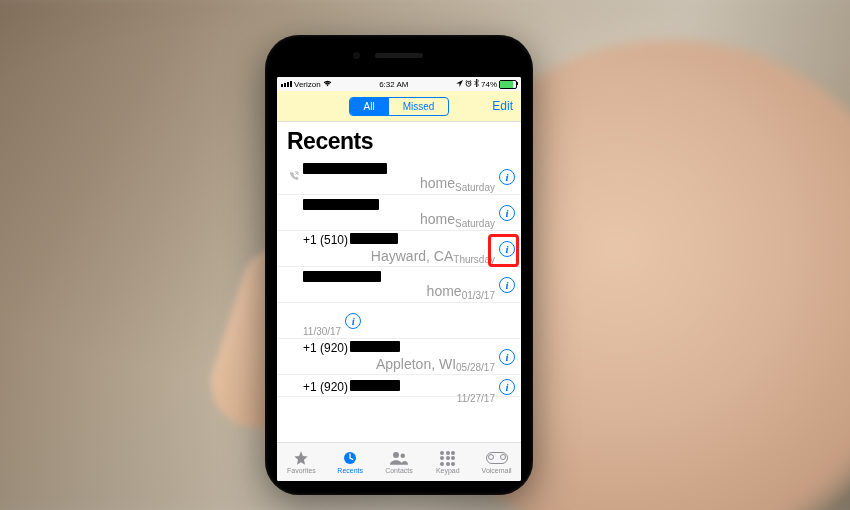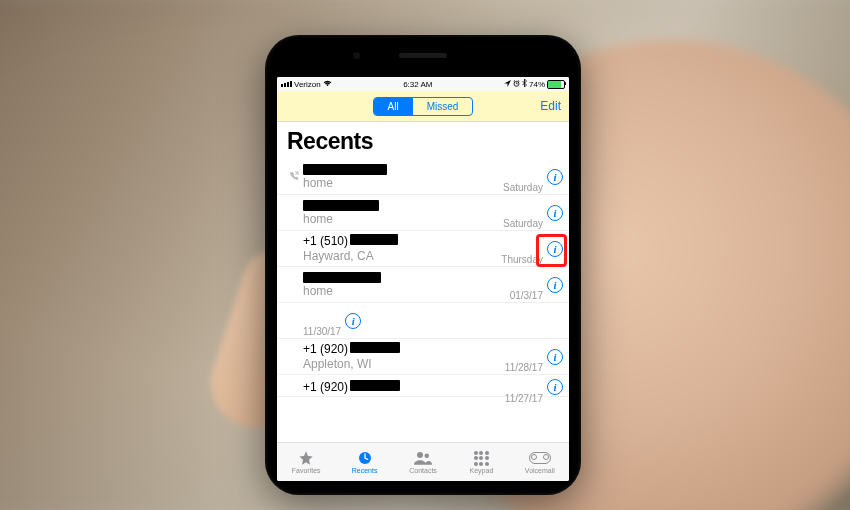--- a/index.html
+++ b/index.html
@@ -1,20 +1,20 @@
 <!DOCTYPE html>
 <html><head>
 <meta charset="utf-8">
 <style>
   html,body{margin:0;padding:0;width:850px;height:510px;overflow:hidden;font-family:-apple-system,Helvetica,Arial,sans-serif;}
   .bg{position:absolute;inset:0;background:linear-gradient(120deg,#7e6b58 0%,#9c8a75 20%,#c8bca8 45%,#d9cfbf 60%,#b4a790 80%,#8a7c68 100%);filter:blur(14px);transform:scale(1.1);}
   .vignette{position:absolute;inset:0;background:radial-gradient(ellipse at 30% 40%,rgba(0,0,0,0) 40%,rgba(0,0,0,.15) 100%);}
   .hand{position:absolute;right:-80px;top:40px;width:520px;height:520px;background:radial-gradient(circle at 40% 40%,#e8c6aa 0%,#d9b397 40%,#c59d81 70%,rgba(197,157,129,0) 78%);border-radius:50%;filter:blur(6px);}
   .thumb{position:absolute;left:225px;top:250px;width:90px;height:180px;background:linear-gradient(100deg,#e6c3a5,#d2a988);border-radius:60px 60px 80px 80px;transform:rotate(18deg);filter:blur(3px);}
-  .phone{position:absolute;left:265px;top:35px;width:316px;height:460px;background:#000;border-radius:34px;box-shadow:0 10px 40px rgba(0,0,0,.5),inset 0 0 4px #222;}
+  .phone{position:absolute;left:265px;top:35px;width:268px;height:460px;background:#000;border-radius:34px;box-shadow:0 10px 40px rgba(0,0,0,.5),inset 0 0 4px #222;}
   .speaker{position:absolute;top:18px;left:50%;transform:translateX(-50%);width:48px;height:5px;background:#1a1a1a;border-radius:3px;}
   .camera{position:absolute;top:17px;left:88px;width:7px;height:7px;background:#111;border-radius:50%;}
   .screen{position:absolute;top:42px;left:12px;right:12px;bottom:14px;background:#fff;border-radius:2px;overflow:hidden;display:flex;flex-direction:column;}
   
   .status{height:14px;background:#f8f8f8;display:flex;align-items:center;justify-content:space-between;font-size:8px;padding:0 4px;color:#000;}
   .status .left,.status .right{display:flex;align-items:center;gap:2px;}
   .sigbars{display:flex;gap:1px;align-items:flex-end;}
   .sigbars i{width:2px;background:#000;display:block;}
   .sigbars i:nth-child(1){height:3px}.sigbars i:nth-child(2){height:4px}.sigbars i:nth-child(3){height:5px}.sigbars i:nth-child(4){height:6px}
   .wifi{font-size:8px;}
@@ -29,21 +29,21 @@
   .edit{position:absolute;right:8px;color:#007aff;font-size:12px;cursor:pointer;}
   
   .title{font-size:23px;font-weight:800;padding:6px 10px 4px;letter-spacing:-.5px;}
   
   .list{flex:1;overflow:hidden;}
   .row{display:flex;align-items:center;padding:5px 6px 5px 10px;border-bottom:1px solid #eee;height:36px;box-sizing:border-box;position:relative;cursor:pointer;}
   .row .icn{width:14px;text-align:center;color:#bbb;font-size:10px;margin-right:2px;}
   .row .txt{flex:1;min-width:0;}
   .row .name{font-size:12px;display:flex;align-items:flex-start;gap:2px;}
   .row .red{background:#000;height:11px;display:inline-block;border-radius:1px;}
-  .row .sub{font-size:12px;color:#9a9a9a;margin-top:1px;}
+  .row .sub{font-size:14px;color:#9a9a9a;margin-top:1px;text-align:right;}
   .row .date{font-size:10px;color:#9a9a9a;margin-right:4px;white-space:nowrap;margin-top:22px;}
   .info{width:16px;height:16px;border:1.5px solid #007aff;border-radius:50%;display:flex;align-items:center;justify-content:center;color:#007aff;font-size:11px;font-family:Georgia,serif;font-style:italic;font-weight:bold;cursor:pointer;box-sizing:border-box;}
   .hl{position:absolute;right:2px;top:3px;width:25px;height:27px;border:3px solid #ff1a1a;border-radius:4px;pointer-events:none;}
   .row7{height:22px;padding-top:3px;padding-bottom:0;}
   
   .tabbar{height:38px;background:#f7f7f7;border-top:1px solid #ddd;display:flex;}
   .tab{flex:1;display:flex;flex-direction:column;align-items:center;justify-content:center;gap:1px;font-size:7px;color:#8e8e93;cursor:pointer;}
   .tab.on{color:#007aff;}
   .tab .ic{height:16px;display:flex;align-items:center;justify-content:center;}
   .kpd{display:grid;grid-template-columns:repeat(3,4px);grid-template-rows:repeat(3,4px);gap:1.5px;}
@@ -167,21 +167,21 @@
         </div>
         <div class="row">
           <span class="icn"></span>
           <div class="txt">
             <div class="name">
               <span>+1 (920) </span>
               <span class="red" style="width:50px"></span>
             </div>
             <div class="sub">Appleton, WI</div>
           </div>
-          <span class="date">11/28/17</span>
+          <span class="date">05/28/17</span>
           <span class="info">i</span>
         </div>
         <div class="row row7">
           <span class="icn"></span>
           <div class="txt">
             <div class="name">
               <span>+1 (920) </span>
               <span class="red" style="width:50px"></span>
             </div>
           </div>

